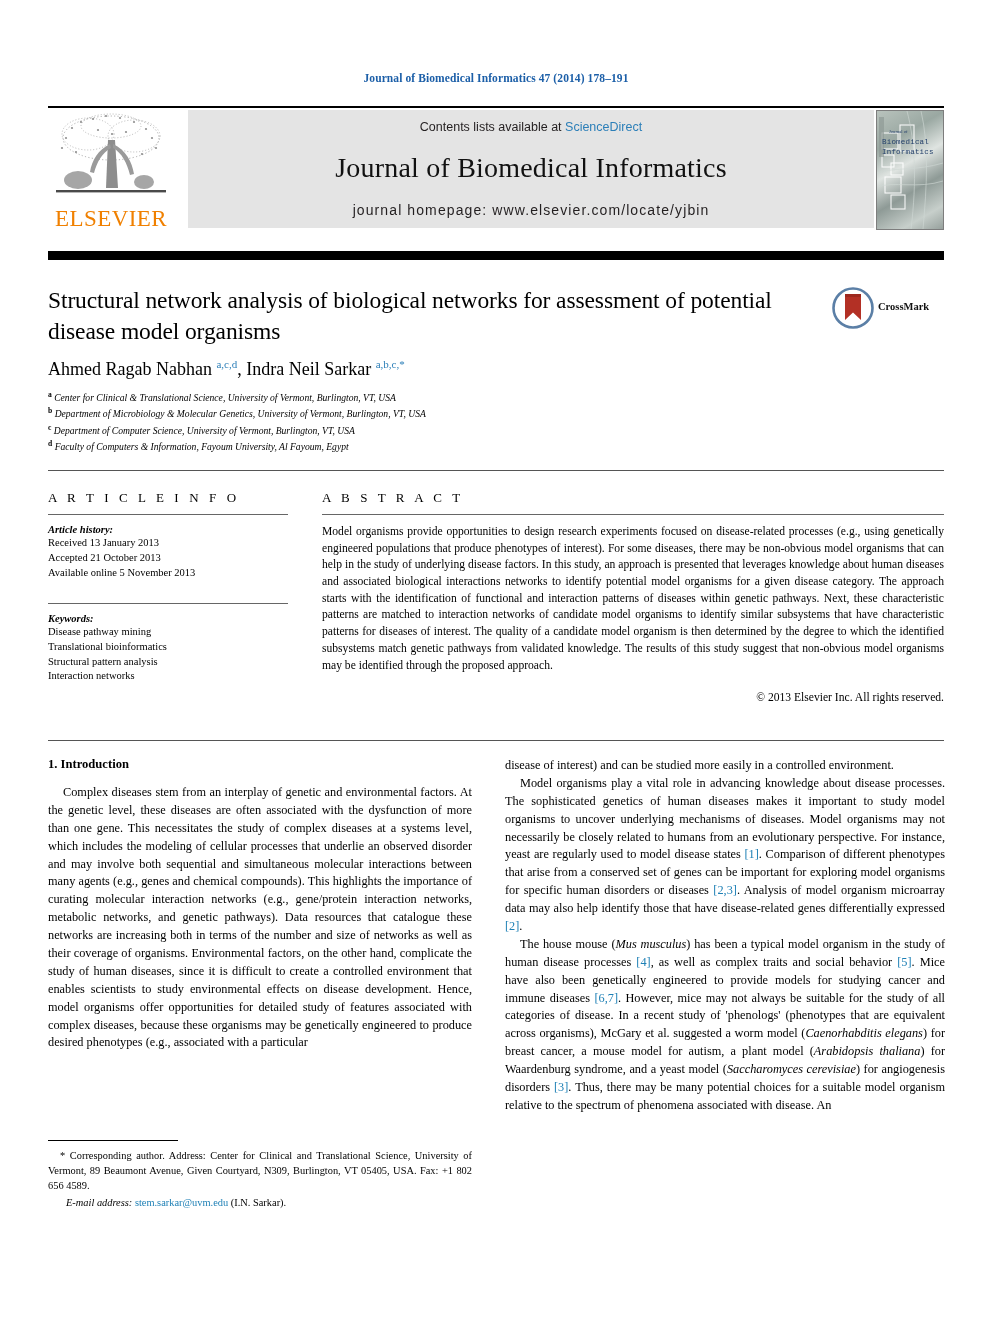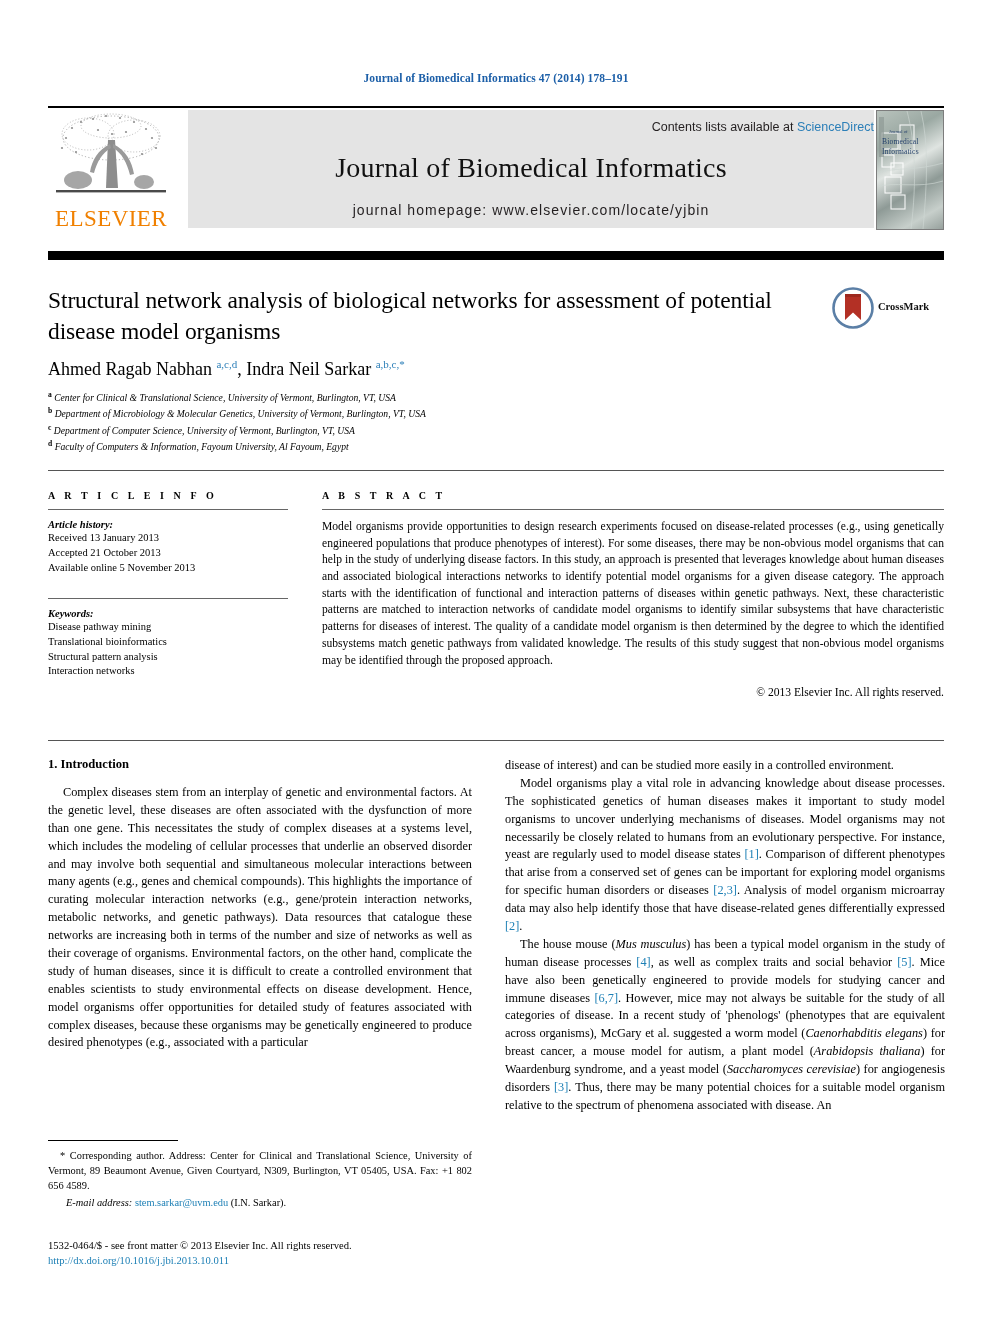--- a/index.html
+++ b/index.html
@@ -72,21 +72,21 @@
     position: absolute;
     left: 140px; top: 4px;
     width: 686px;
     height: 118px;
     background: #e4e4e4;
   }
   .contents-line {
     position: absolute;
     left: 0; top: 10px;
     width: 686px;
-    text-align: right;
+    text-align: center;
     font-family: "Liberation Sans", sans-serif;
     font-size: 12.5px;
     color: #231f20;
   }
   .contents-line .sd {
     color: #2c7fb8;
   }
   .journal-name {
     position: absolute;
     left: 0; top: 42px;
@@ -114,21 +114,21 @@
     height: 118px;
     border: 1px solid #7d7d7d;
     overflow: hidden;
     background: linear-gradient(150deg,#b9c3bd 0%, #9aa8a2 25%, #dfe4e1 45%, #8e9a96 65%, #c7cfcb 85%, #97a19d 100%);
   }
   .cover-inner { position:absolute; inset:0; }
   .cover-title {
     position: absolute;
     left: 5px; top: 26px;
     width: 58px;
-    font-family: Liberation Serif, serif;
+    font-family: Liberation Mono, monospace;
     font-size: 7.5px;
     color: #24406b;
     line-height: 1.35;
     letter-spacing: 0.2px;
   }
   .cover-supertitle {
     position: absolute;
     left: 12px; top: 18px;
     font-family: "Liberation Serif", serif;
     font-size: 4.6px;
@@ -200,22 +200,22 @@
     left: 48px; top: 490px;
     width: 240px;
   }
   .abs-col {
     position: absolute;
     left: 322px; top: 490px;
     width: 622px;
   }
   .sec-head {
     font-family: "Liberation Serif", serif;
-    font-weight: bold;
-    font-size: 10px;
+    font-weight: normal;
+    font-size: 13px;
     letter-spacing: 3.6px;
     color: #000;
   }
   .thin-rule {
     height: 1px;
     background: #666;
     margin: 8px 0 9px 0;
   }
   .info-sub {
     font-family: "Liberation Serif", serif;
@@ -472,18 +472,14 @@
   <div class="footnote">
     <div class="fn-rule"></div>
     <div class="fn-text"><span>*</span> Corresponding author. Address: Center for Clinical and Translational Science, University of Vermont, 89 Beaumont Avenue, Given Courtyard, N309, Burlington, VT 05405, USA. Fax: +1 802 656 4589.</div>
     <div class="fn-email">
       <span class="lbl">E-mail address:</span>
       <a href="#">stem.sarkar@uvm.edu</a>
       <span>(I.N. Sarkar).</span>
     </div>
   </div>
 
-  <div class="page-footer">
-    <div class="footer-line">1532-0464/$ - see front matter © 2013 Elsevier Inc. All rights reserved.</div>
-    <div class="footer-line footer-doi">http://dx.doi.org/10.1016/j.jbi.2013.10.011</div>
-  </div>
 
 </div>
 
 </body></html>

